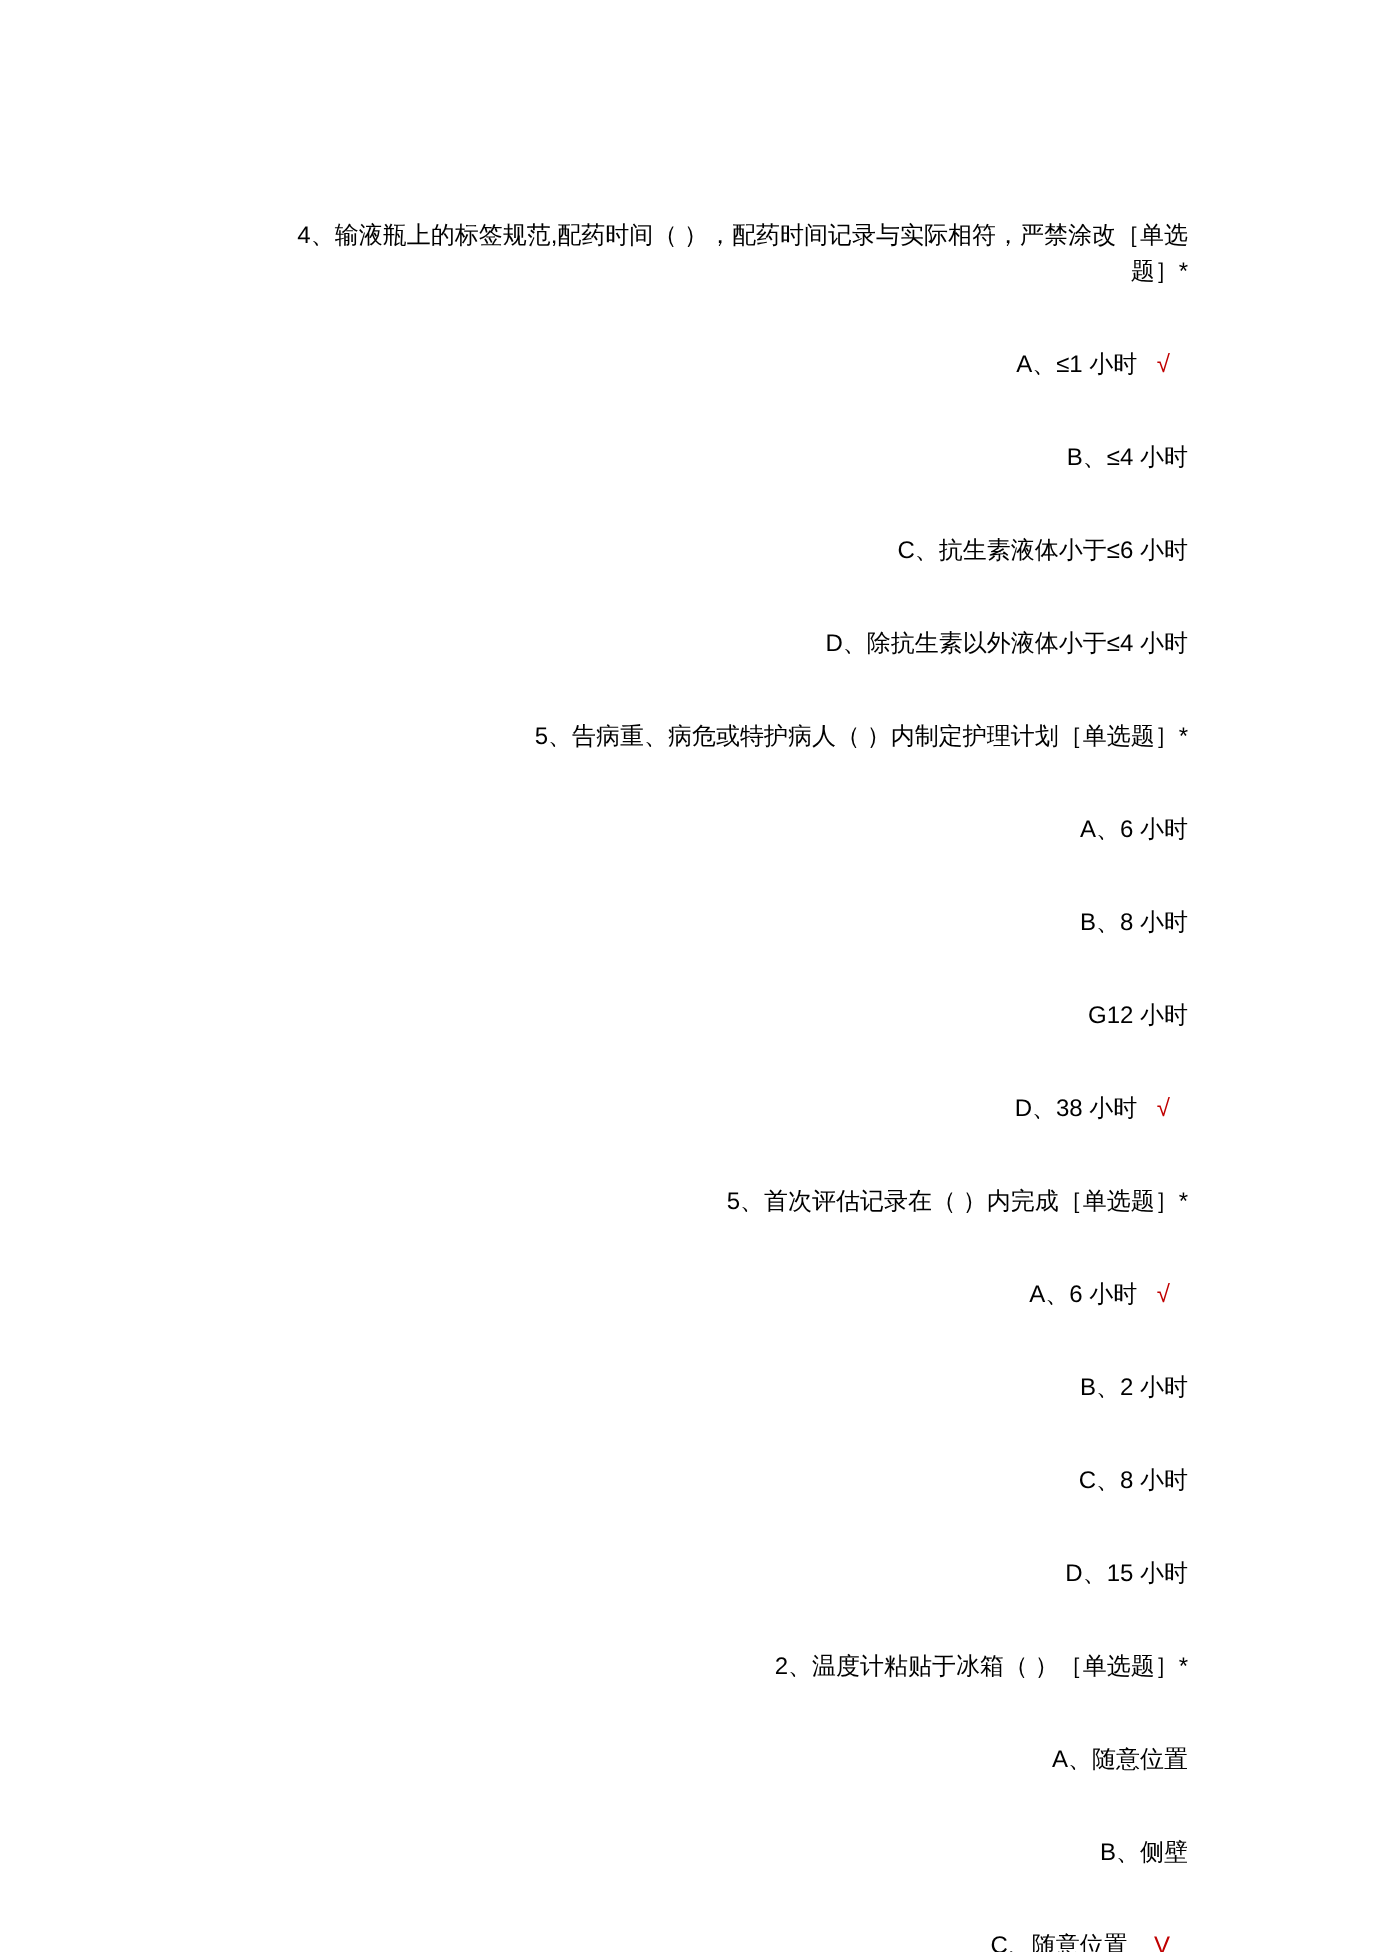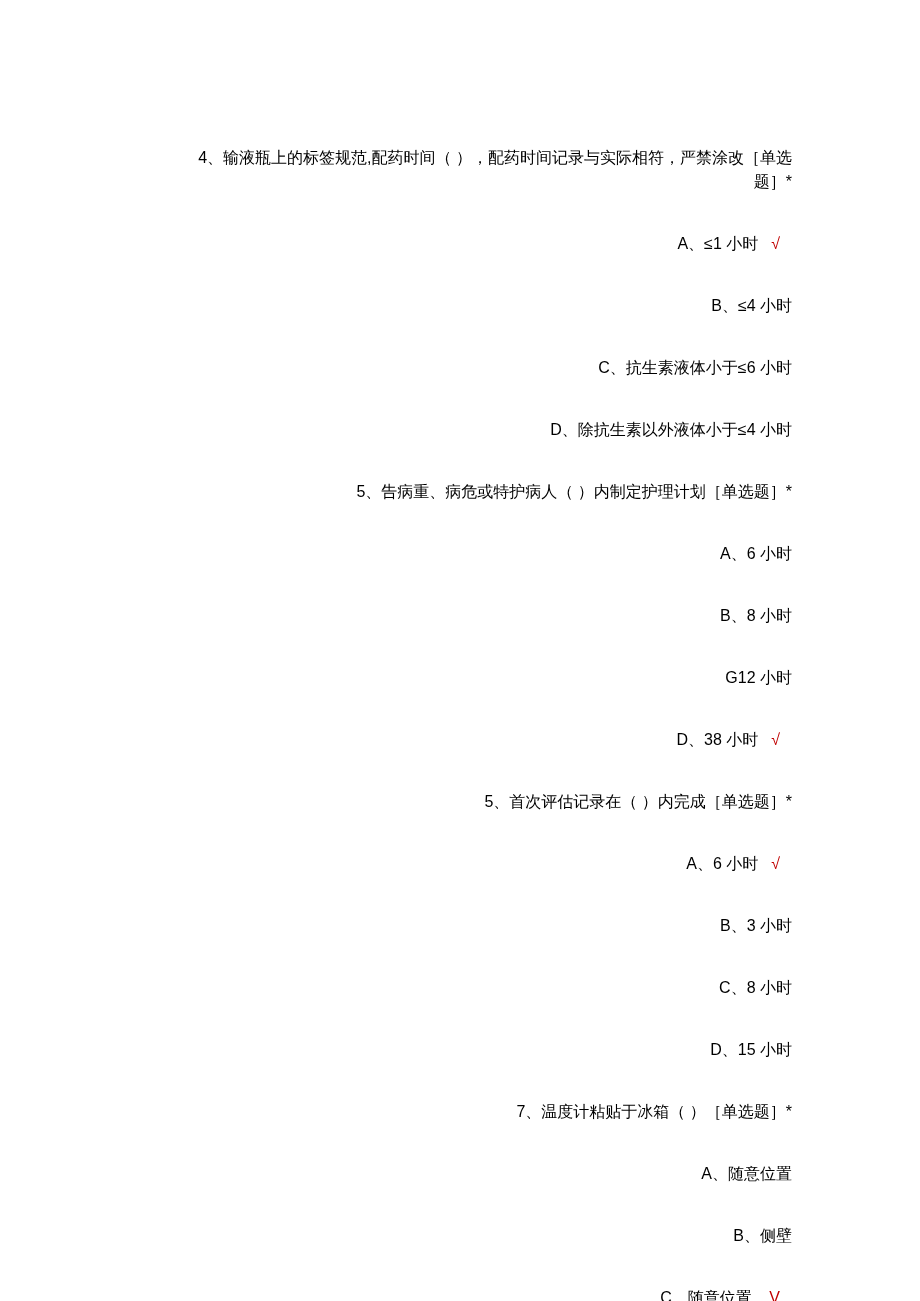--- a/index.html
+++ b/index.html
@@ -30,21 +30,21 @@
 <div class="line">D、除抗生素以外液体小于≤4 小时</div>
 
 <div class="line">5、告病重、病危或特护病人（ ）内制定护理计划［单选题］*</div>
 <div class="line">A、6 小时</div>
 <div class="line">B、8 小时</div>
 <div class="line">G12 小时</div>
 <div class="line"><span>D、38 小时</span><span class="correct">√</span></div>
 
 <div class="line">5、首次评估记录在（ ）内完成［单选题］*</div>
 <div class="line"><span>A、6 小时</span><span class="correct">√</span></div>
-<div class="line">B、3 小时</div>
+<div class="line">B、2 小时</div>
 <div class="line">C、8 小时</div>
 <div class="line">D、15 小时</div>
 
-<div class="line">7、温度计粘贴于冰箱（ ）［单选题］*</div>
+<div class="line">2、温度计粘贴于冰箱（ ）［单选题］*</div>
 <div class="line">A、随意位置</div>
 <div class="line">B、侧壁</div>
 <div class="line"><span>C、随意位置</span><span class="correct"> V</span></div>
 <div class="line">D、柜门壁上</div>
 
 </body></html>

